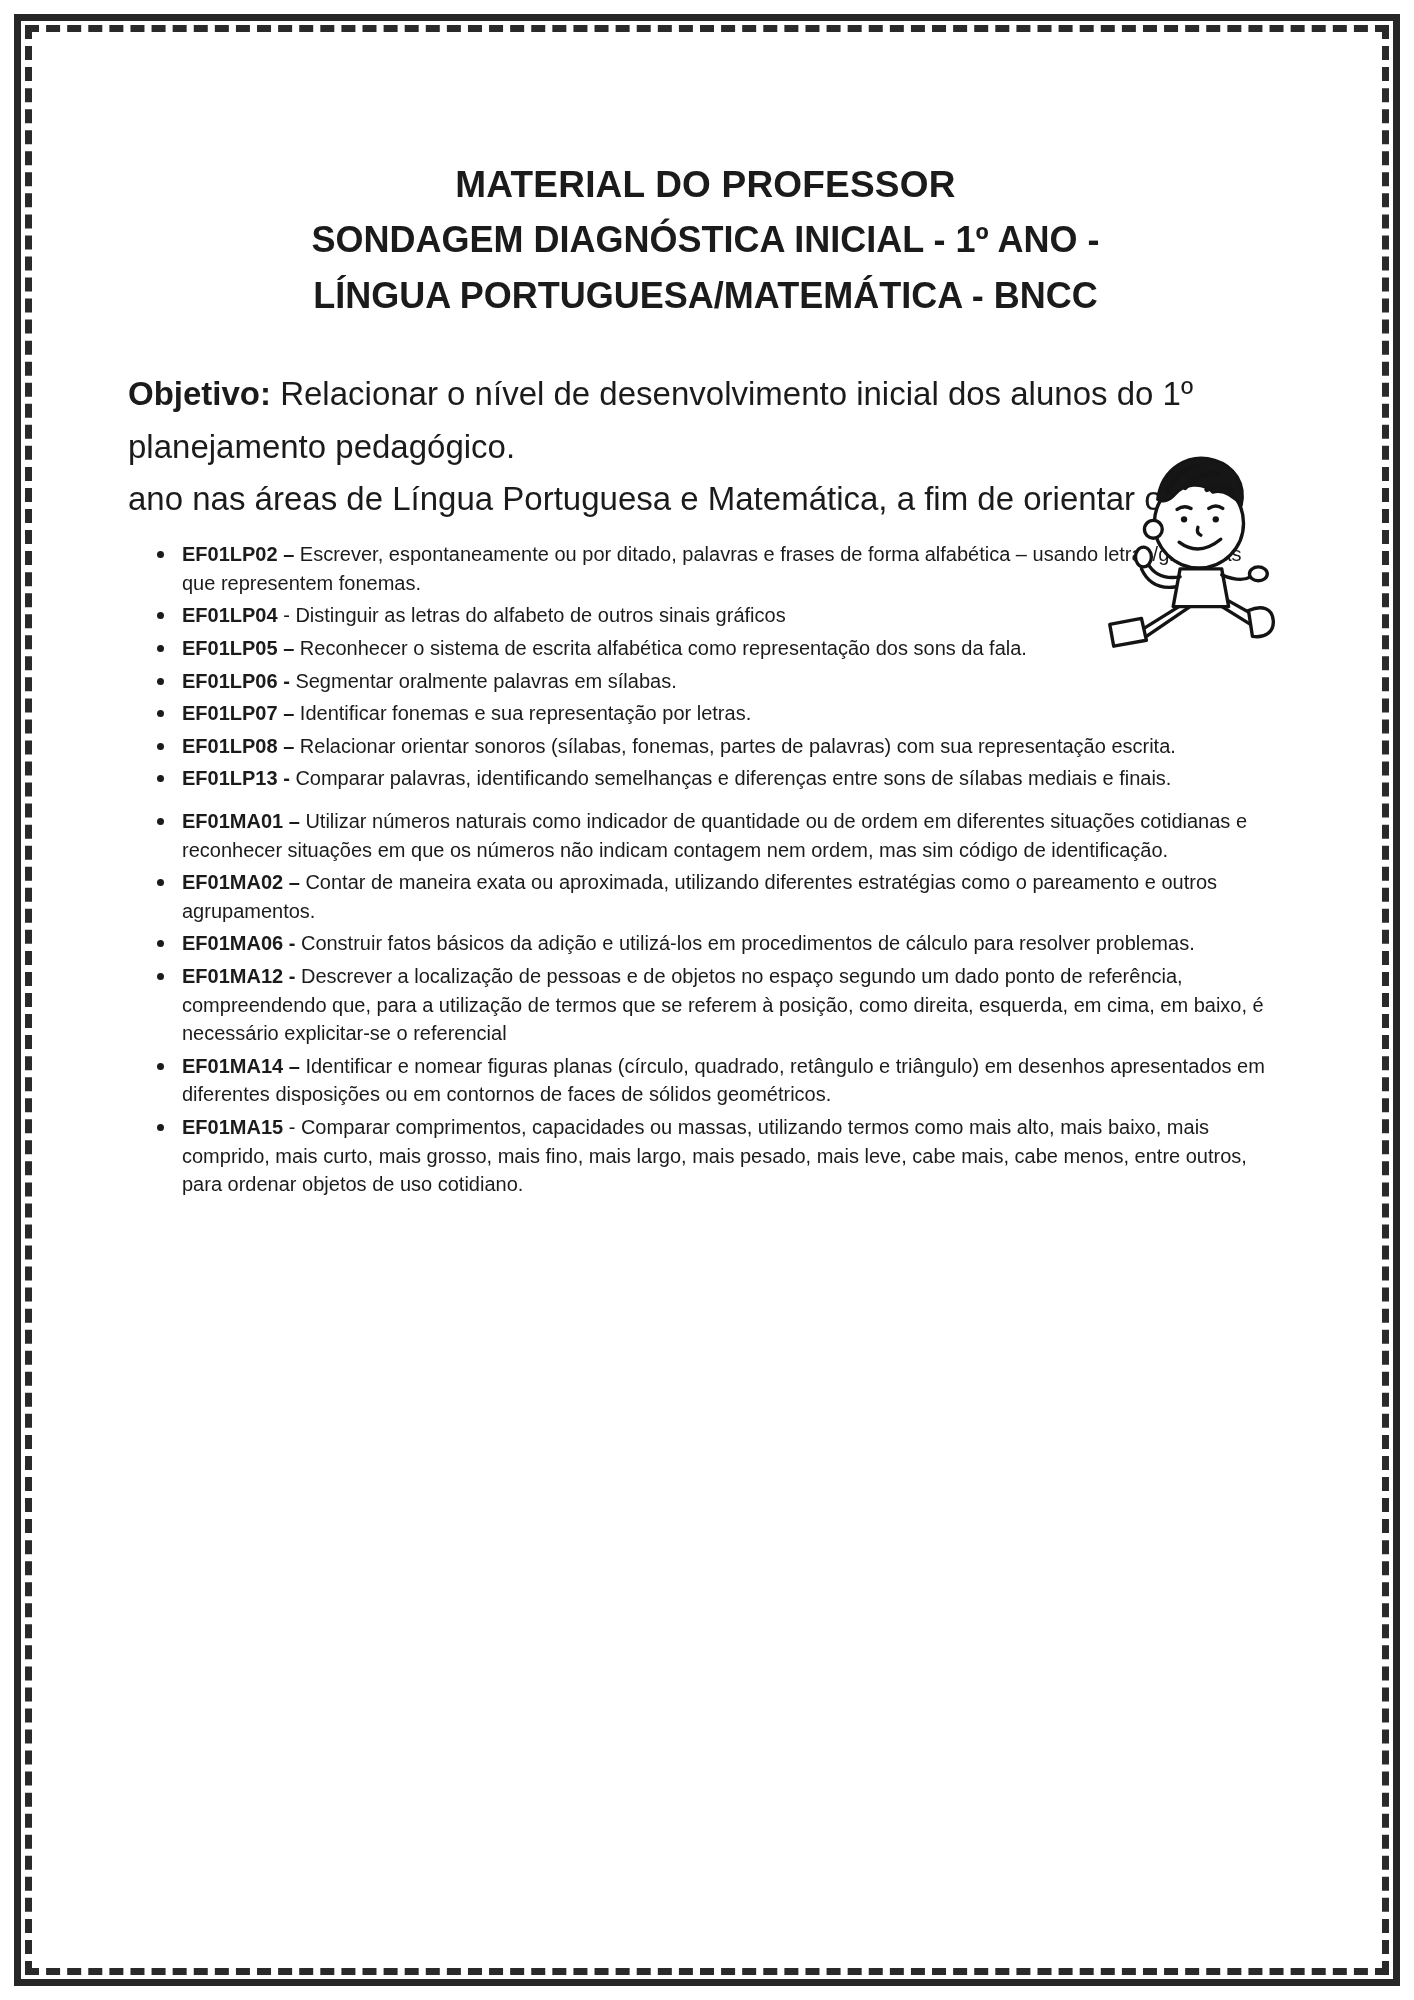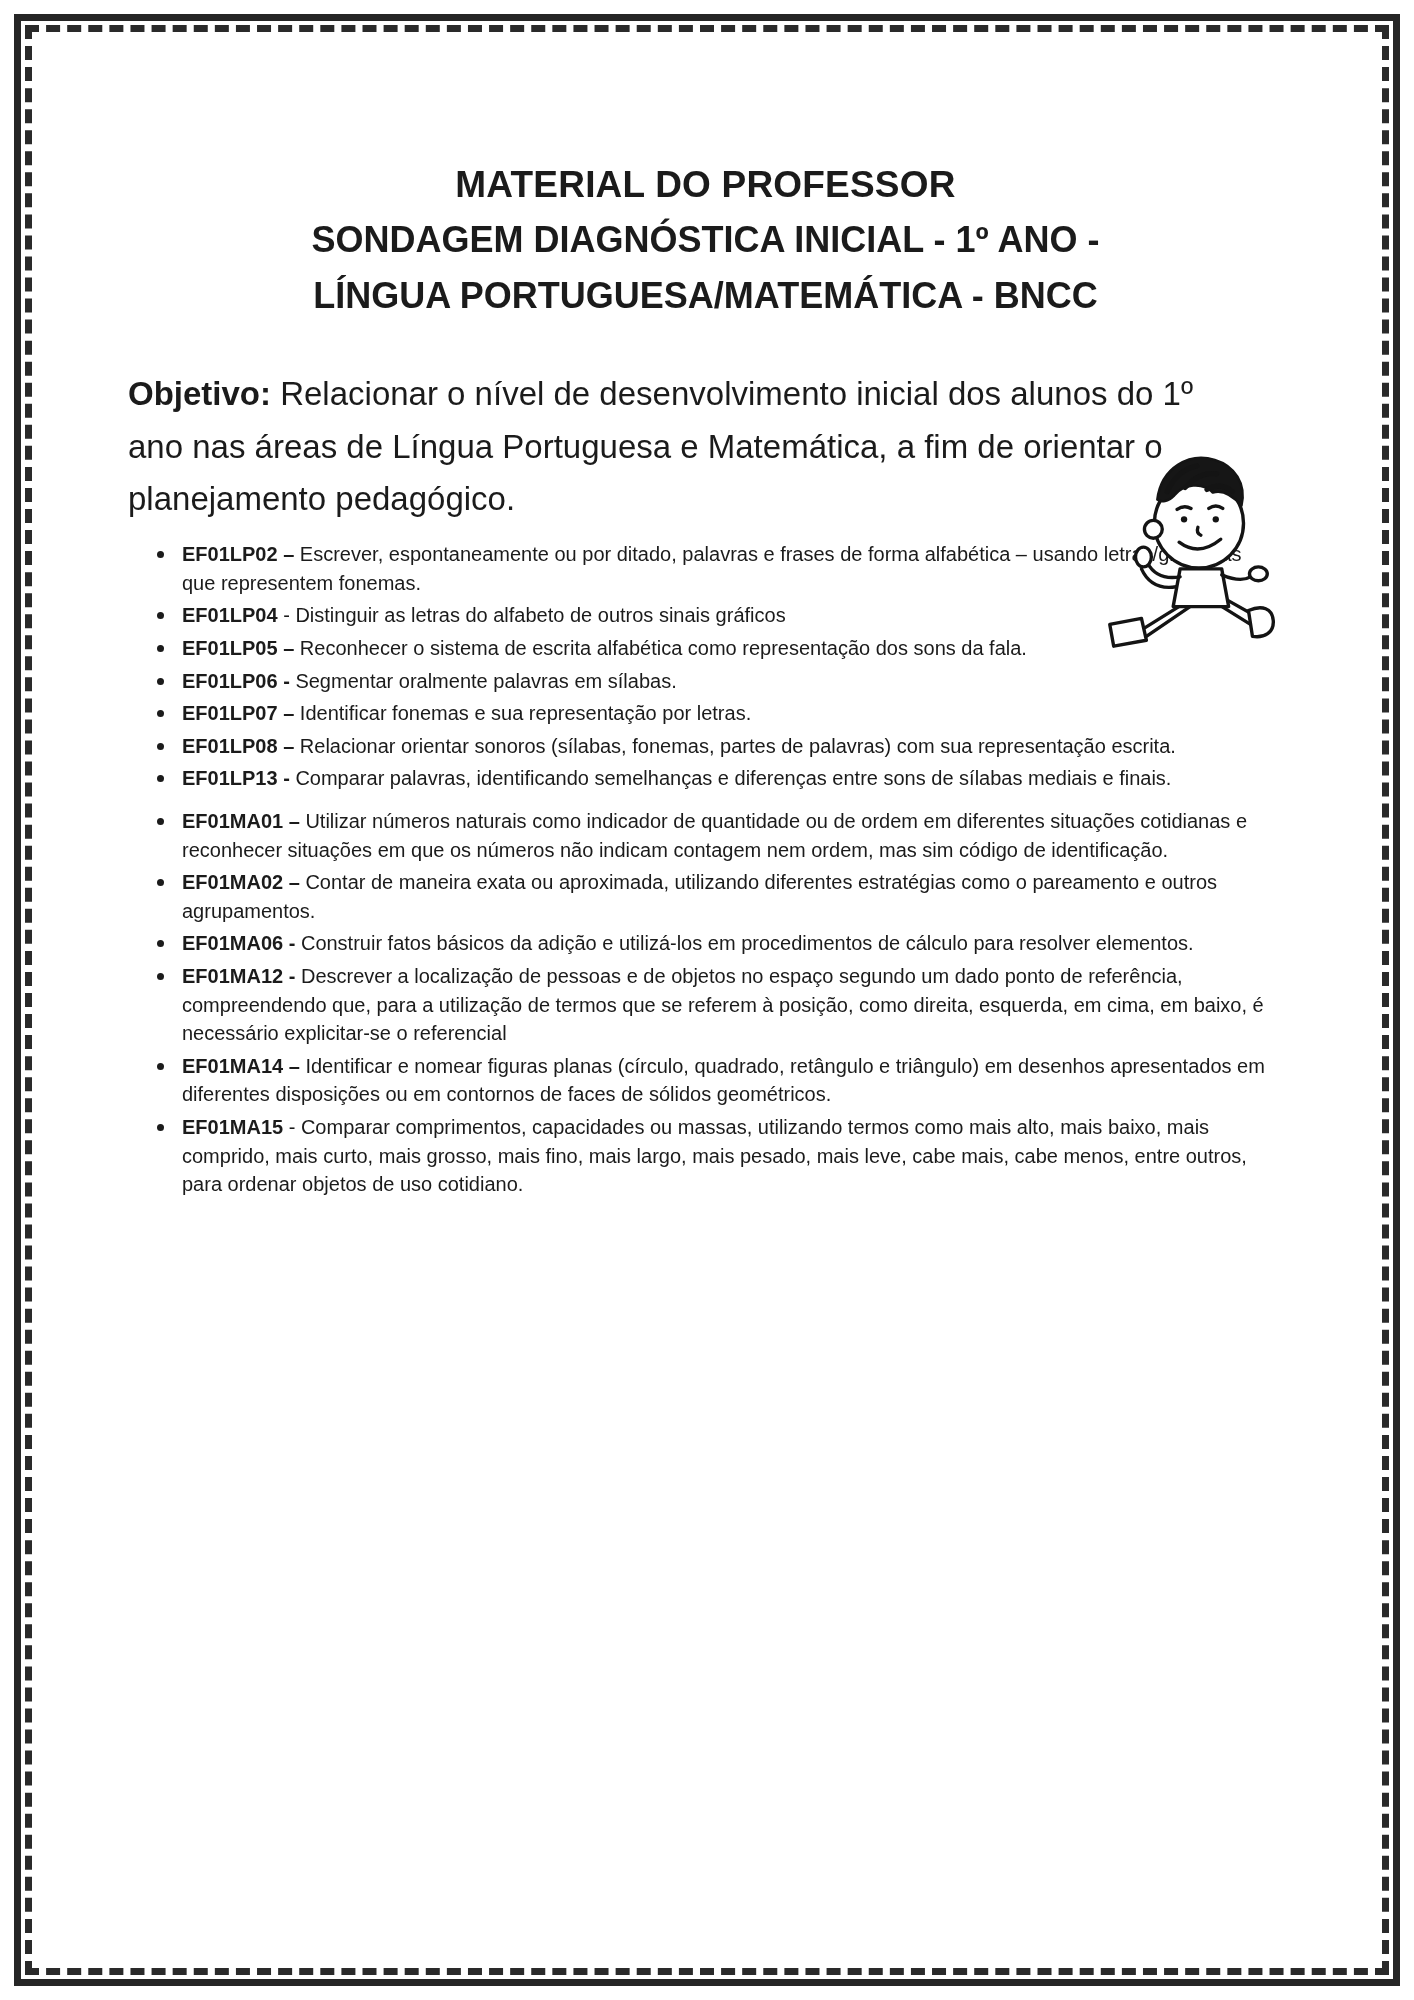--- a/index.html
+++ b/index.html
@@ -97,39 +97,39 @@
   <div class="title-block">
     <h1 class="doc-title">MATERIAL DO PROFESSOR</h1>
     <div class="doc-subtitle">
       <div>SONDAGEM DIAGNÓSTICA INICIAL - 1º ANO -</div>
       <div>LÍNGUA PORTUGUESA/MATEMÁTICA - BNCC</div>
     </div>
   </div>
 
   <div class="objective">
     <div><span class="obj-label">Objetivo:</span><span> Relacionar o nível de desenvolvimento inicial dos alunos do 1º</span></div>
+    <div>planejamento pedagógico.</div>
     <div>ano nas áreas de Língua Portuguesa e Matemática, a fim de orientar o</div>
-    <div>planejamento pedagógico.</div>
   </div>
 
 
   <ul class="skill-list">
       <li><span class="b">EF01LP02 –</span><span> Escrever, espontaneamente ou por ditado, palavras e frases de forma alfabética – usando letras/grafemas que representem fonemas.</span></li>
       <li><span class="b">EF01LP04</span><span> - Distinguir as letras do alfabeto de outros sinais gráficos</span></li>
       <li><span class="b">EF01LP05 –</span><span> Reconhecer o sistema de escrita alfabética como representação dos sons da fala.</span></li>
       <li><span class="b">EF01LP06 -</span><span> Segmentar oralmente palavras em sílabas.</span></li>
       <li><span class="b">EF01LP07 –</span><span> Identificar fonemas e sua representação por letras.</span></li>
       <li><span class="b">EF01LP08 –</span><span> Relacionar orientar sonoros (sílabas, fonemas, partes de palavras) com sua representação escrita.</span></li>
       <li><span class="b">EF01LP13 -</span><span> Comparar palavras, identificando semelhanças e diferenças entre sons de sílabas mediais e finais.</span></li>
     </ul>
 
   <ul class="skill-list">
       <li><span class="b">EF01MA01 –</span><span> Utilizar números naturais como indicador de quantidade ou de ordem em diferentes situações cotidianas e reconhecer situações em que os números não indicam contagem nem ordem, mas sim código de identificação.</span></li>
       <li><span class="b">EF01MA02 –</span><span> Contar de maneira exata ou aproximada, utilizando diferentes estratégias como o pareamento e outros agrupamentos.</span></li>
-      <li><span class="b">EF01MA06 -</span><span> Construir fatos básicos da adição e utilizá-los em procedimentos de cálculo para resolver elementos.</span></li>
+      <li><span class="b">EF01MA06 -</span><span> Construir fatos básicos da adição e utilizá-los em procedimentos de cálculo para resolver problemas.</span></li>
       <li><span class="b">EF01MA12 -</span><span> Descrever a localização de pessoas e de objetos no espaço segundo um dado ponto de referência, compreendendo que, para a utilização de termos que se referem à posição, como direita, esquerda, em cima, em baixo, é necessário explicitar-se o referencial</span></li>
       <li><span class="b">EF01MA14 –</span><span> Identificar e nomear figuras planas (círculo, quadrado, retângulo e triângulo) em desenhos apresentados em diferentes disposições ou em contornos de faces de sólidos geométricos.</span></li>
       <li><span class="b">EF01MA15</span><span> - Comparar comprimentos, capacidades ou massas, utilizando termos como mais alto, mais baixo, mais comprido, mais curto, mais grosso, mais fino, mais largo, mais pesado, mais leve, cabe mais, cabe menos, entre outros, para ordenar objetos de uso cotidiano.</span></li>
     </ul>
 
 </div>
 
 <svg class="kid-illustration" viewBox="0 0 220 226" xmlns="http://www.w3.org/2000/svg">
   <g fill="none" stroke="#141414" stroke-width="3.4" stroke-linecap="round" stroke-linejoin="round">
 

